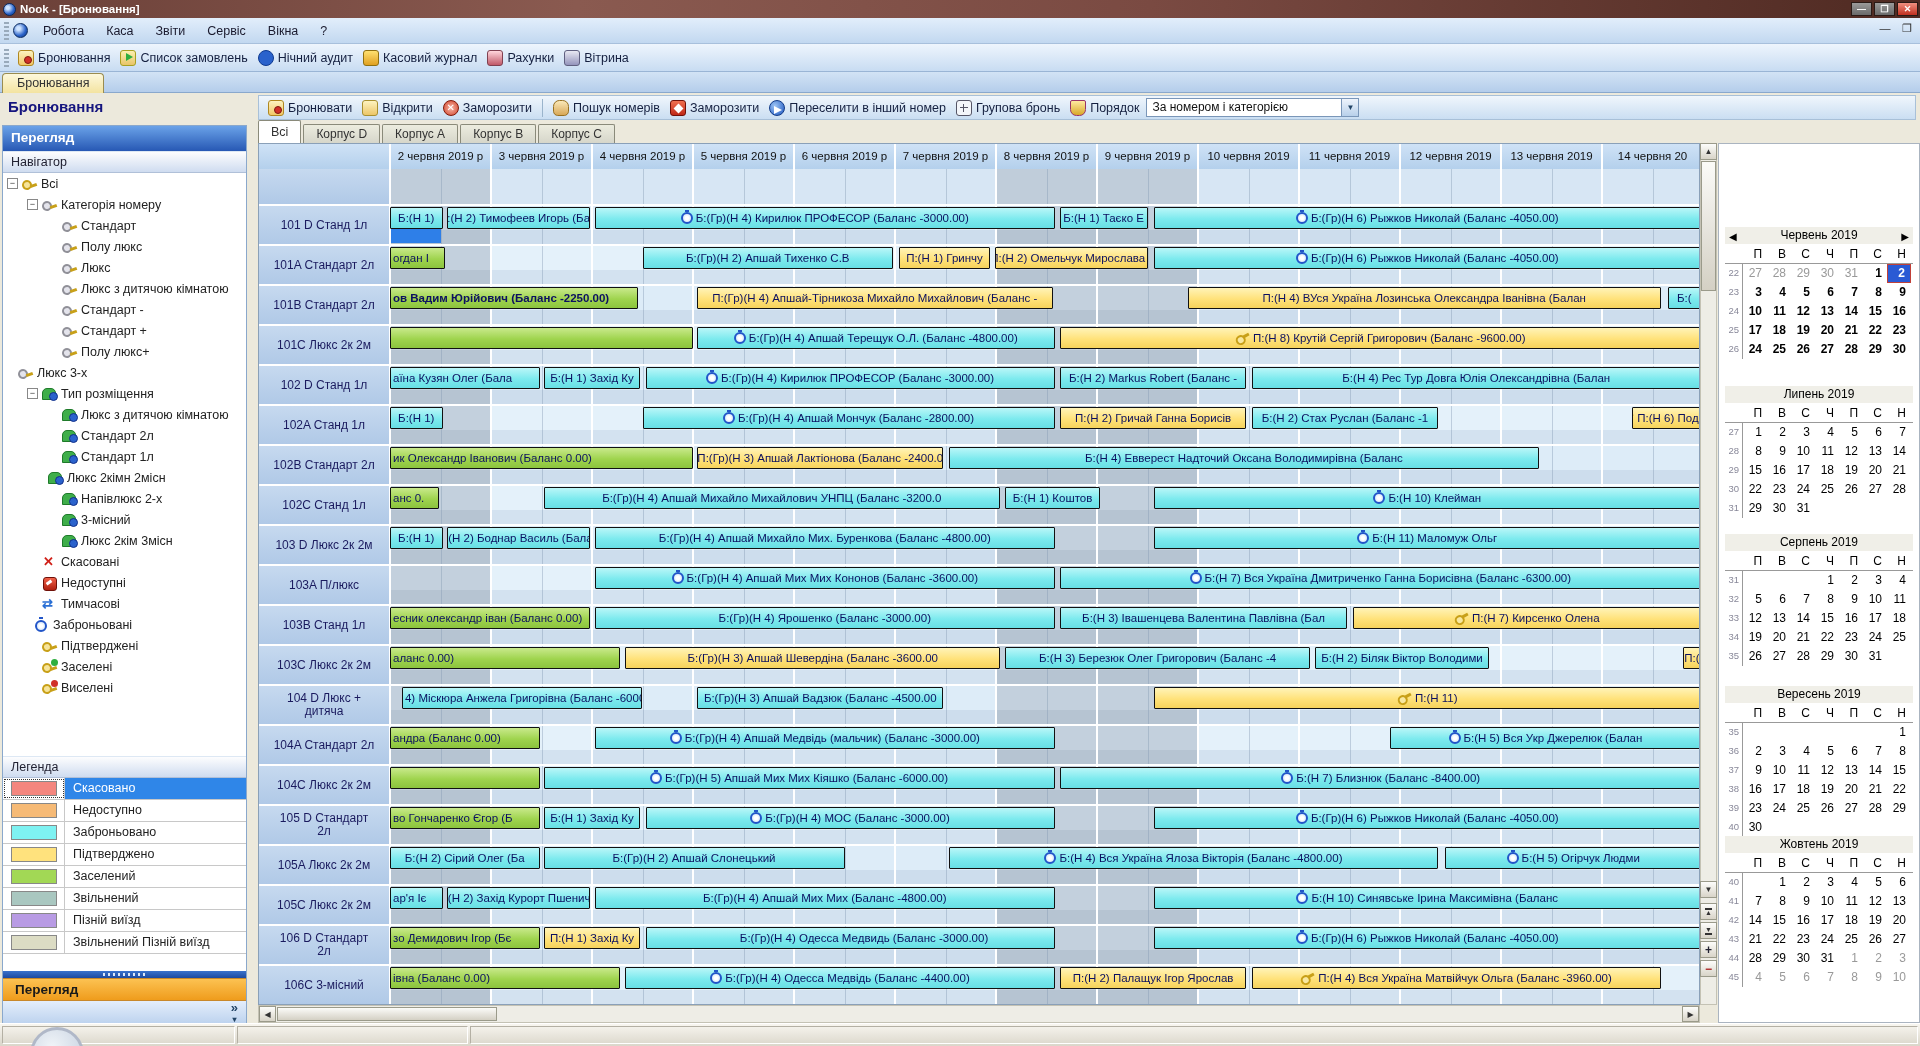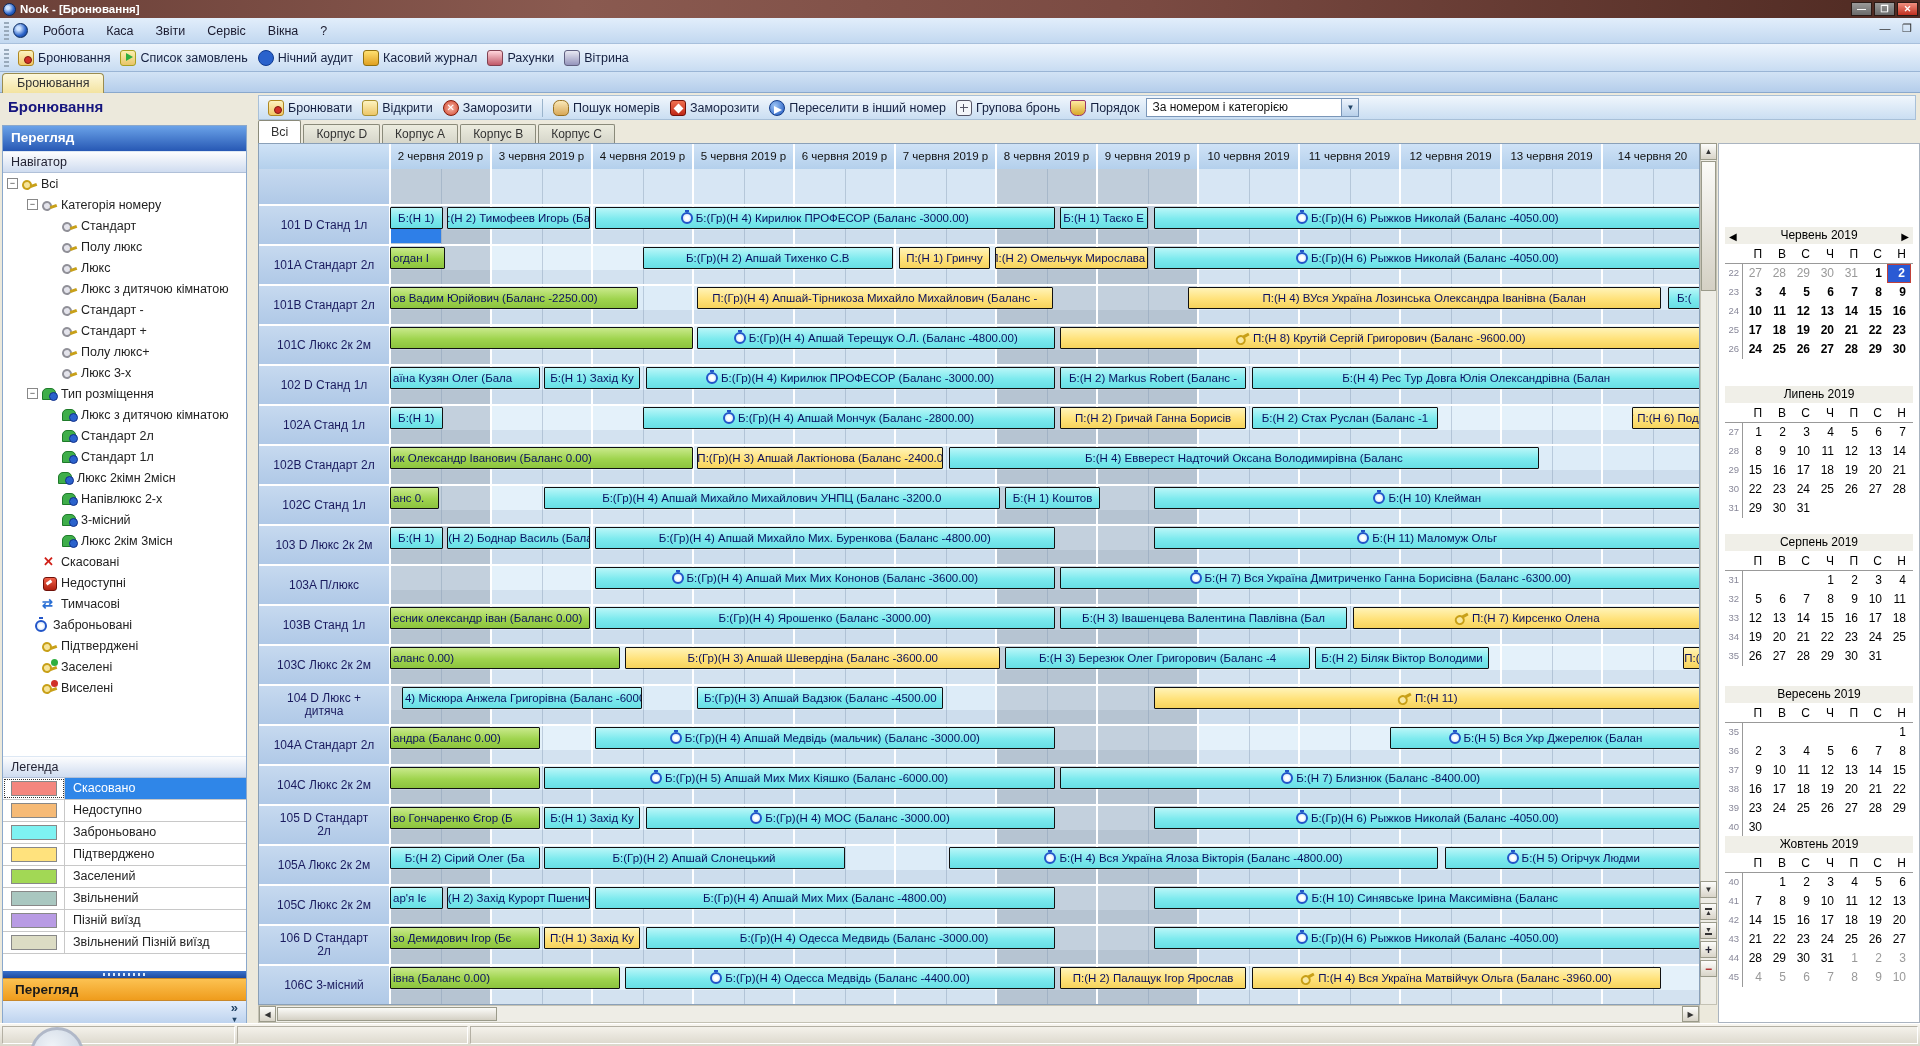--- a/index.html
+++ b/index.html
@@ -323,21 +323,21 @@
       <div class="tree-item" style="padding-left: 44px;">
         <span style="width: 15px; flex: 0 0 auto;"></span>
         <span class="ti ti-category"></span>
         <span>Стандарт +</span>
       </div>
       <div class="tree-item" style="padding-left: 44px;">
         <span style="width: 15px; flex: 0 0 auto;"></span>
         <span class="ti ti-category"></span>
         <span>Полу люкс+</span>
       </div>
-      <div class="tree-item" style="padding-left: 44px; text-align: center;">
+      <div class="tree-item" style=" text-align: center;">
         <span style="width: 15px; flex: 0 0 auto;"></span>
         <span class="ti ti-category"></span>
         <span>Люкс 3-х</span>
       </div>
       <div class="tree-item" style="padding-left: 24px;">
         <span class="expander">−</span>
         <span class="ti ti-placement"></span>
         <span>Тип розміщення</span>
       </div>
       <div class="tree-item" style="padding-left: 44px;">
@@ -348,21 +348,21 @@
       <div class="tree-item" style="padding-left: 44px;">
         <span style="width: 15px; flex: 0 0 auto;"></span>
         <span class="ti ti-placement"></span>
         <span>Стандарт 2л</span>
       </div>
       <div class="tree-item" style="padding-left: 44px;">
         <span style="width: 15px; flex: 0 0 auto;"></span>
         <span class="ti ti-placement"></span>
         <span>Стандарт 1л</span>
       </div>
-      <div class="tree-item" style="padding-left: 40px;">
+      <div class="tree-item" style="padding-left: 30px;">
         <span style="width: 15px; flex: 0 0 auto;"></span>
         <span class="ti ti-placement"></span>
         <span>Люкс 2кімн 2місн</span>
       </div>
       <div class="tree-item" style="padding-left: 44px;">
         <span style="width: 15px; flex: 0 0 auto;"></span>
         <span class="ti ti-placement"></span>
         <span>Напівлюкс 2-х</span>
       </div>
       <div class="tree-item" style="padding-left: 44px;">
@@ -626,21 +626,21 @@
       <div class="g-cell zn" style="left: 433px;"></div>
       <div class="g-cell zn" style="left: 534px;"></div>
       <div class="g-cell zn" style="left: 635px;"></div>
       <div class="g-cell we" style="left: 736px;"></div>
       <div class="g-cell we" style="left: 837px;"></div>
       <div class="g-cell zn" style="left: 938px;"></div>
       <div class="g-cell zn" style="left: 1039px;"></div>
       <div class="g-cell zn" style="left: 1140px;"></div>
       <div class="g-cell zn" style="left: 1241px;"></div>
       <div class="g-cell zn" style="left: 1342px;"></div>
-      <div class="bar o cut" style="left: 131px; width: 248px;">
+      <div class="bar o cut" style="left: 131px; width: 248px; font-weight: bold;">
         <span>ов Вадим Юрійович (Баланс -2250.00)</span>
       </div>
       <div class="bar c" style="left: 438.04px; width: 355.54px;">
         <span>П:(Гр)(Н 4) Апшай-Тірникоза Михайло Михайлович (Баланс -</span>
       </div>
       <div class="bar c" style="left: 928.9px; width: 472.7px;">
         <span>П:(Н 4) ВУся Україна Лозинська Олександра Іванівна (Балан</span>
       </div>
       <div class="bar b" style="left: 1408.65px; width: 33.35px;">
         <span>Б:(</span>

